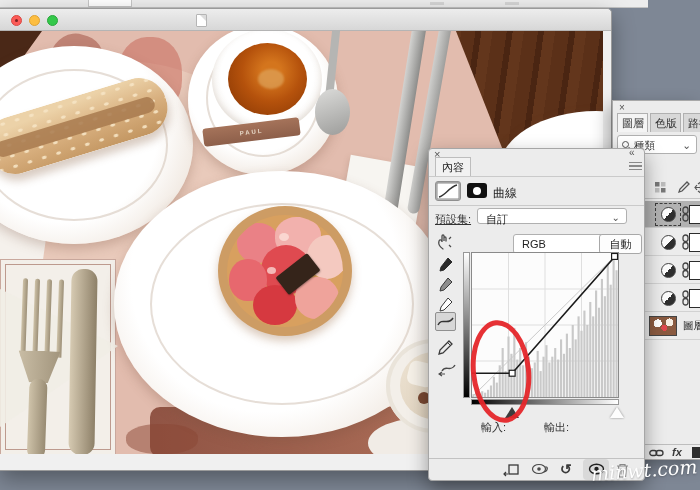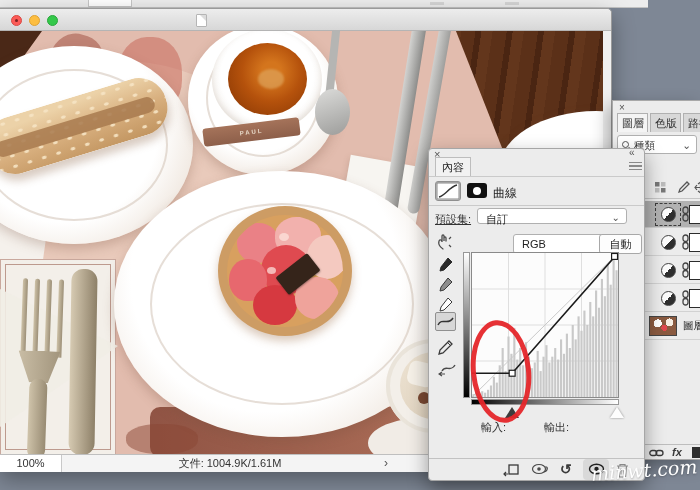--- a/index.html
+++ b/index.html
@@ -235,25 +235,20 @@
       <div class="tine" style="left:2px;"></div>
       <div class="tine" style="left:14px;"></div>
       <div class="tine" style="left:26px;"></div>
       <div class="tine" style="left:38px;"></div>
       <div id="fork-bl-base" class="abs"></div>
       <div id="fork-bl-handle" class="abs"></div>
     </div>
     <div id="knife-bl" class="abs"></div>
   </div>
 
-  <div id="status-bar" class="abs">
-    <div id="status-zoom" class="abs">100%</div>
-    <div id="status-file" class="abs">文件: 1004.9K/1.61M</div>
-    <div id="status-chevron" class="abs">›</div>
-  </div>
 </div>
 
 <div id="layers-panel" class="abs">
   <div id="lp-close" class="abs">×</div>
   <div id="lp-tab-0" class="abs lp-tab">圖層</div>
   <div id="lp-tab-1" class="abs lp-tab">色版</div>
   <div id="lp-tab-2" class="abs lp-tab">路徑</div>
   <div id="lp-kind" class="abs">
     <div id="lp-kind-icon" class="abs"></div>
     <div id="lp-kind-label" class="abs">種類</div>

